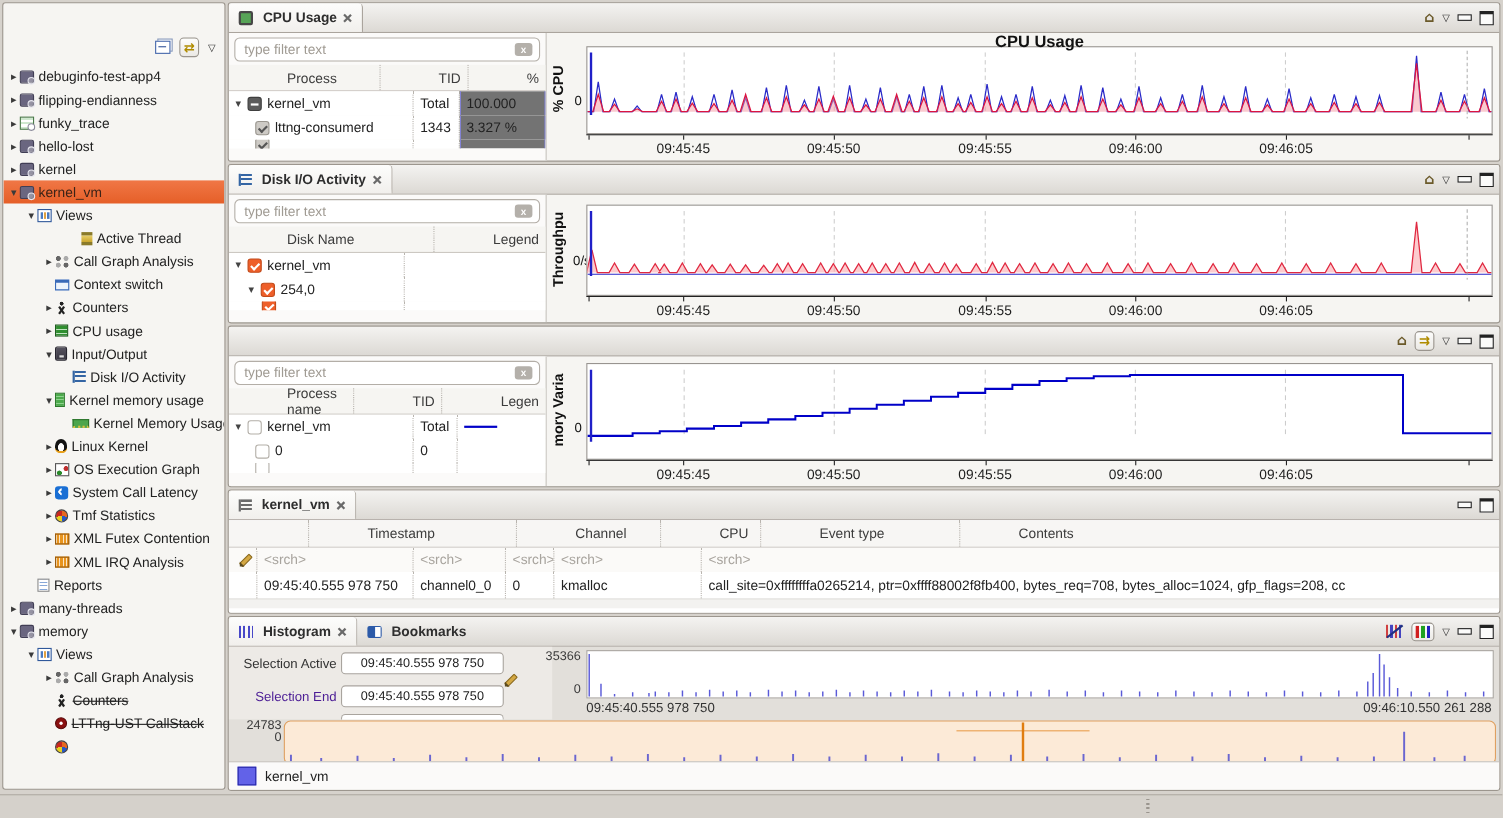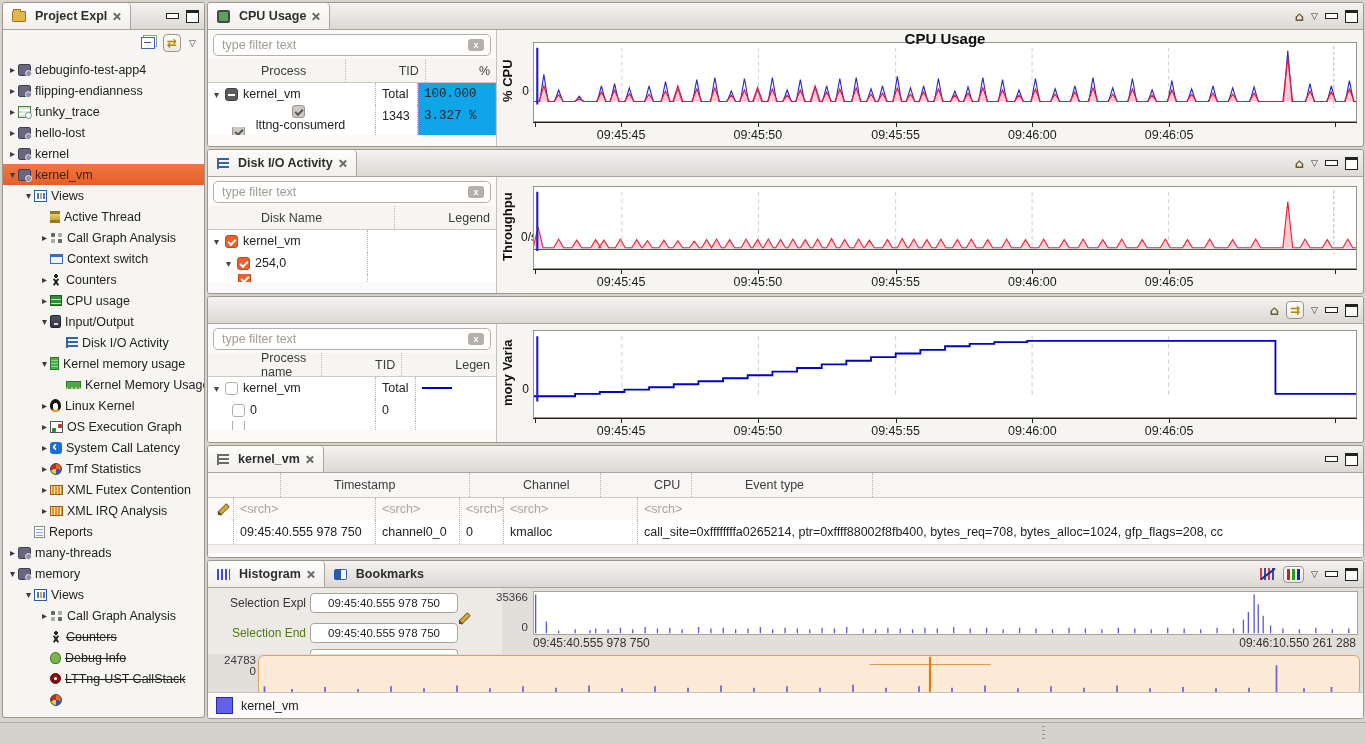--- a/index.html
+++ b/index.html
@@ -26,21 +26,21 @@
   .filterwrap input::placeholder{color:#a09b93;}
   .clear-icon{position:absolute;right:7px;top:5px;width:16px;height:12px;background:#b4b0aa;border-radius:3px;
       color:#fff;font-size:9px;font-weight:bold;text-align:center;line-height:12px;}
   
   .sidetable{position:absolute;left:0;top:27px;bottom:0;width:288px;background:#fbfaf9;border-right:1px solid #c6c2bc;overflow:hidden;}
   .thead{display:flex;border-bottom:1px solid #ccc8c2;background:#f6f5f2;height:23px;align-items:center;color:#3c3c3c;}
   .thead>div{padding:0 6px;border-right:1px dotted #b8b4ae;height:100%;display:flex;align-items:center;box-sizing:border-box;margin-left:47px;}
   .trow2{display:flex;height:22px;align-items:center;background:#fff;}
   .trow2>div{padding:0 6px;height:100%;display:flex;align-items:center;box-sizing:border-box;border-right:1px dotted #cric;}
   .cell-sep{border-right:1px dotted #b8b4ae !important;}
-  .pctcell{background:#0ea5e9;box-shadow:inset 1px 0 #8585e0,inset -1px 0 #8585e0;font-family:Liberation Mono, monospace;}
+  .pctcell{background:#737373;box-shadow:inset 1px 0 #8585e0,inset -1px 0 #8585e0;}
   .cb{width:13px;height:13px;border-radius:3px;display:inline-block;position:relative;flex:none;box-sizing:border-box;margin-right:5px;}
   .cb.orange{background:#ee5f2a;border:1px solid #c24b1b;}
   .cb.orange::after{content:"";position:absolute;left:2px;top:3px;width:6px;height:3px;border-left:2px solid #fff;border-bottom:2px solid #fff;transform:rotate(-45deg);}
   .cb.dark{background:#5c5c5c;border:1px solid #3f3f3f;}
   .cb.dark::after{content:"";position:absolute;left:2px;top:5px;width:7px;border-bottom:2px solid #fff;}
   .cb.gray{background:#cdcac5;border:1px solid #9a968f;}
   .cb.gray::after{content:"";position:absolute;left:2px;top:3px;width:6px;height:3px;border-left:2px solid #555;border-bottom:2px solid #555;transform:rotate(-45deg);}
   .cb.empty{background:#fff;border:1px solid #b3afa8;}
   .arr2{width:11px;color:#444;font-size:10px;flex:none;}
   .legend-line{width:30px;height:2px;background:#0000c8;}
@@ -125,31 +125,20 @@
           font-family:inherit;font-size:11.5px;color:#222;padding:0 6px;text-align:center;outline:none;}
   .numlab{position:absolute;font-size:11.5px;color:#3a3a3a;text-align:right;}
   .timelab{position:absolute;font-size:12px;color:#333;white-space:nowrap;}
   .statusbar{position:absolute;left:0;right:0;top:722px;height:22px;background:#d5d1cb;border-top:1px solid #b0aba4;}
   .drag-handle{position:absolute;left:1042px;top:3px;width:3px;height:15px;background:repeating-linear-gradient(to bottom,#9a958e 0 1.5px,transparent 1.5px 4px);}
 </style>
 </head>
 <body>
 
 <div class="panel" id="explorer" style="left:2px;top:2px;width:203px;height:716px;">
-  <div class="vhead">
-    <div class="tab">
-      <span class="ticon folder-icon"></span>
-      <span class="lbl">Project Expl</span>
-      <span class="close-x"></span>
-    </div>
-    <div class="hicons">
-      <span class="min-icon"></span>
-      <span class="max-icon"></span>
-    </div>
-  </div>
   <div style="position:absolute;left:0;right:0;top:27px;height:26px;display:flex;justify-content:flex-end;align-items:center;gap:8px;padding-right:8px;">
     <span class="collapseall-icon"></span>
     <span class="pressed">
         <span class="gold-glyph">⇄</span>
       </span>
     <span class="menu-chevron">▽</span>
   </div>
   <div id="tree" style="position:absolute;left:0;right:0;top:56px;bottom:0;overflow:hidden;">
       <div class="trow" style="padding-left: 4px;">
         <span class="arr">▸</span>
@@ -179,21 +168,21 @@
       <div class="trow sel" style="padding-left: 4px;">
         <span class="arr">▾</span>
         <span class="ticon trace-icon"></span>
         <span class="tl">kernel_vm</span>
       </div>
       <div class="trow" style="padding-left: 20px;">
         <span class="arr">▾</span>
         <span class="ticon views-icon"></span>
         <span class="tl">Views</span>
       </div>
-      <div class="trow" style="padding-left: 36px;">
+      <div class="trow" style="padding-left: 36px; margin-left: 24px;">
         <span class="arr"></span>
         <span class="ticon thread-icon"></span>
         <span class="tl">Active Thread</span>
       </div>
       <div class="trow" style="padding-left: 36px;">
         <span class="arr">▸</span>
         <span class="ticon callgraph-icon"></span>
         <span class="tl">Call Graph Analysis</span>
       </div>
       <div class="trow" style="padding-left: 36px;">
@@ -283,25 +272,20 @@
       </div>
       <div class="trow" style="padding-left: 36px;">
         <span class="arr">▸</span>
         <span class="ticon callgraph-icon"></span>
         <span class="tl">Call Graph Analysis</span>
       </div>
       <div class="trow strike" style="padding-left: 36px;">
         <span class="arr"></span>
         <span class="ticon counters-icon"></span>
         <span class="tl">Counters</span>
-      </div>
-      <div class="trow strike" style="padding-left: 36px;">
-        <span class="arr"></span>
-        <span class="ticon bug-icon"></span>
-        <span class="tl">Debug Info</span>
       </div>
       <div class="trow strike" style="padding-left: 36px;">
         <span class="arr"></span>
         <span class="ticon lttng-icon"></span>
         <span class="tl">LTTng-UST CallStack</span>
       </div>
       <div class="trow" style="padding-left: 36px;">
         <span class="arr"></span>
         <span class="ticon stats-icon"></span>
         <span class="tl"></span>
@@ -338,21 +322,21 @@
       <div class="trow2">
         <div style="width:168px;" class="cell-sep">
             <span class="arr2">▾</span>
             <span class="cb dark"></span>
             <span>kernel_vm</span>
           </div>
         <div style="width:42px;" class="cell-sep">Total</div>
         <div style="flex:1;" class="pctcell">100.000</div>
       </div>
       <div class="trow2">
-        <div style="width:168px;padding-left:24px;flex-direction:column;" class="cell-sep">
+        <div style="width:168px;padding-left:24px;" class="cell-sep">
             <span class="cb gray"></span>
             <span>lttng-consumerd</span>
           </div>
         <div style="width:42px;" class="cell-sep">1343</div>
         <div style="flex:1;" class="pctcell">3.327 %</div>
       </div>
       <div class="trow2" style="height:8px;overflow:hidden;">
         <div style="width:168px;padding-left:24px;" class="cell-sep">
             <span class="cb gray"></span>
           </div>
@@ -565,20 +549,21 @@
         <span class="max-icon"></span>
       </div>
     </div>
     <div style="position:absolute;left:0;right:0;top:27px;bottom:0;background:#fff;">
       <div class="thead" style="height:24px;background:#f7f6f4;">
         <div class="ecol" style="width:26px;border-right:1px dotted #b8b4ae;"></div>
         <div class="ecol" style="width:142px;">Timestamp</div>
         <div class="ecol" style="width:84px;">Channel</div>
         <div class="ecol" style="width:44px;">CPU</div>
         <div class="ecol" style="width:134px;">Event type</div>
+        <div class="ecol" style="flex:1;border-right:none;">Contents</div>
       </div>
       <div style="display:flex;height:22px;background:#fbfaf8;align-items:center;">
         <div class="ecol" style="width:26px;justify-content:center;">
             <span class="pencil-icon"></span>
           </div>
         <div class="ecol srch" style="width:142px;">&lt;srch&gt;</div>
         <div class="ecol srch" style="width:84px;">&lt;srch&gt;</div>
         <div class="ecol srch" style="width:44px;">&lt;srch&gt;</div>
         <div class="ecol srch" style="width:134px;">&lt;srch&gt;</div>
         <div class="ecol srch" style="flex:1;border-right:none;">&lt;srch&gt;</div>
@@ -612,23 +597,23 @@
             <span class="coloring-icon"></span>
           </span>
         <span class="menu-chevron">▽</span>
         <span class="min-icon"></span>
         <span class="max-icon"></span>
       </div>
     </div>
     <div style="position:absolute;left:0;right:0;top:27px;bottom:0;background:#e2dfda;">
 
       <div style="position:absolute;left:0;top:0;width:294px;height:66px;background:#edeae6;overflow:hidden;">
-        <div style="position:absolute;left:2px;top:8px;width:96px;text-align:right;font-size:12px;color:#333;">Selection Expl</div>
+        <div style="position:absolute;left:2px;top:8px;width:96px;text-align:right;font-size:12px;color:#333;">Selection Active</div>
         <input class="hinput" style="position: absolute; left: 102px; top: 5px;" value="09:45:40.555 978 750">
-        <div style="position:absolute;left:2px;top:38px;width:96px;text-align:right;font-size:12px;color:#4d7c0f;">Selection End</div>
+        <div style="position:absolute;left:2px;top:38px;width:96px;text-align:right;font-size:12px;color:#4c1d95;">Selection End</div>
         <input class="hinput" style="position: absolute; left: 102px; top: 35px;" value="09:45:40.555 978 750">
         <div style="position:absolute;left:102px;top:61px;width:148px;height:10px;border:1px solid #a9a49e;border-bottom:none;border-radius:4px 4px 0 0;background:#fff;box-sizing:border-box;"></div>
       </div>
       <span class="pencil-icon" style="position:absolute;left:247px;top:22px;"></span>
 
       <div class="numlab" style="left:268px;top:3px;width:52px;">35366</div>
       <div class="numlab" style="left:268px;top:33px;width:52px;">0</div>
       <div style="position:absolute;left:325px;top:3px;right:5px;height:42px;background:#fff;border:1px solid #a8a49e;">
         <svg preserveAspectRatio="none" style="position:absolute;width:100%;height:100%;" viewBox="0 0 1000 100">
             <line x1="2" y1="98" x2="2" y2="6" stroke="#5a5ad8" stroke-width="1.6"></line>

